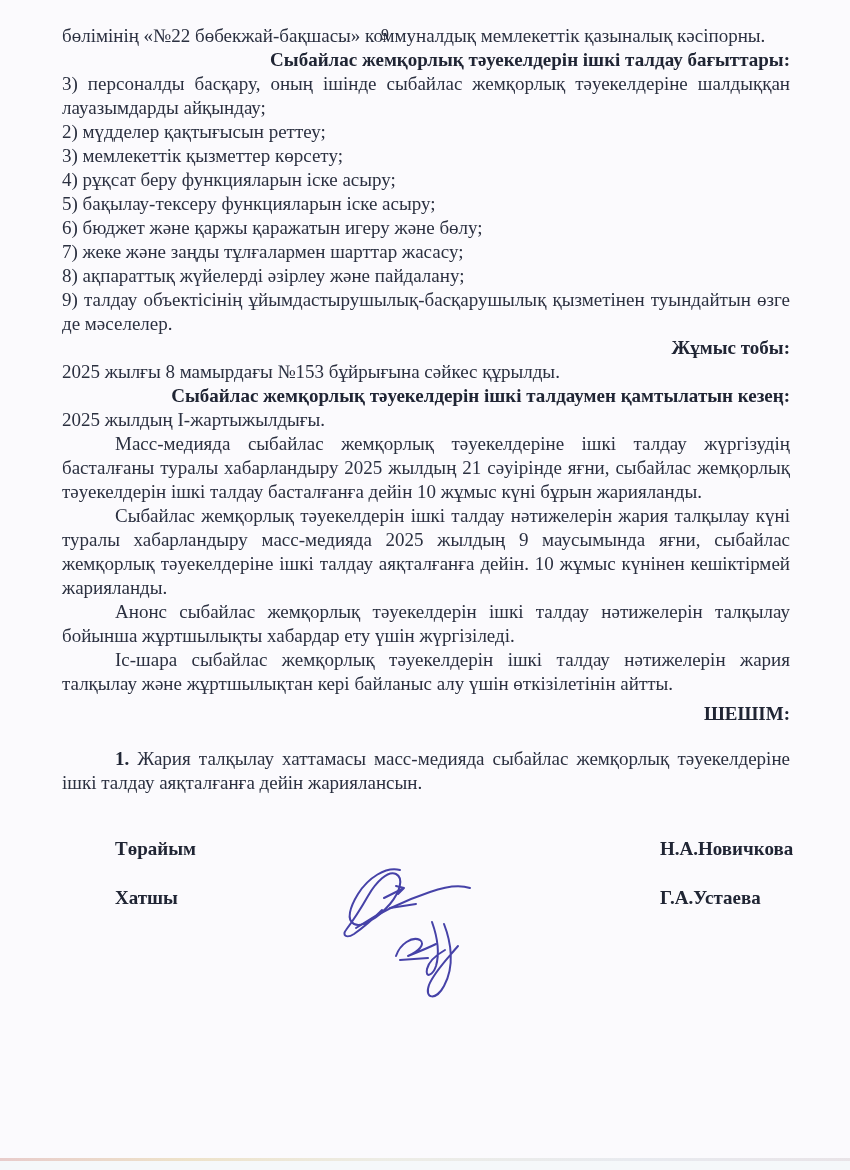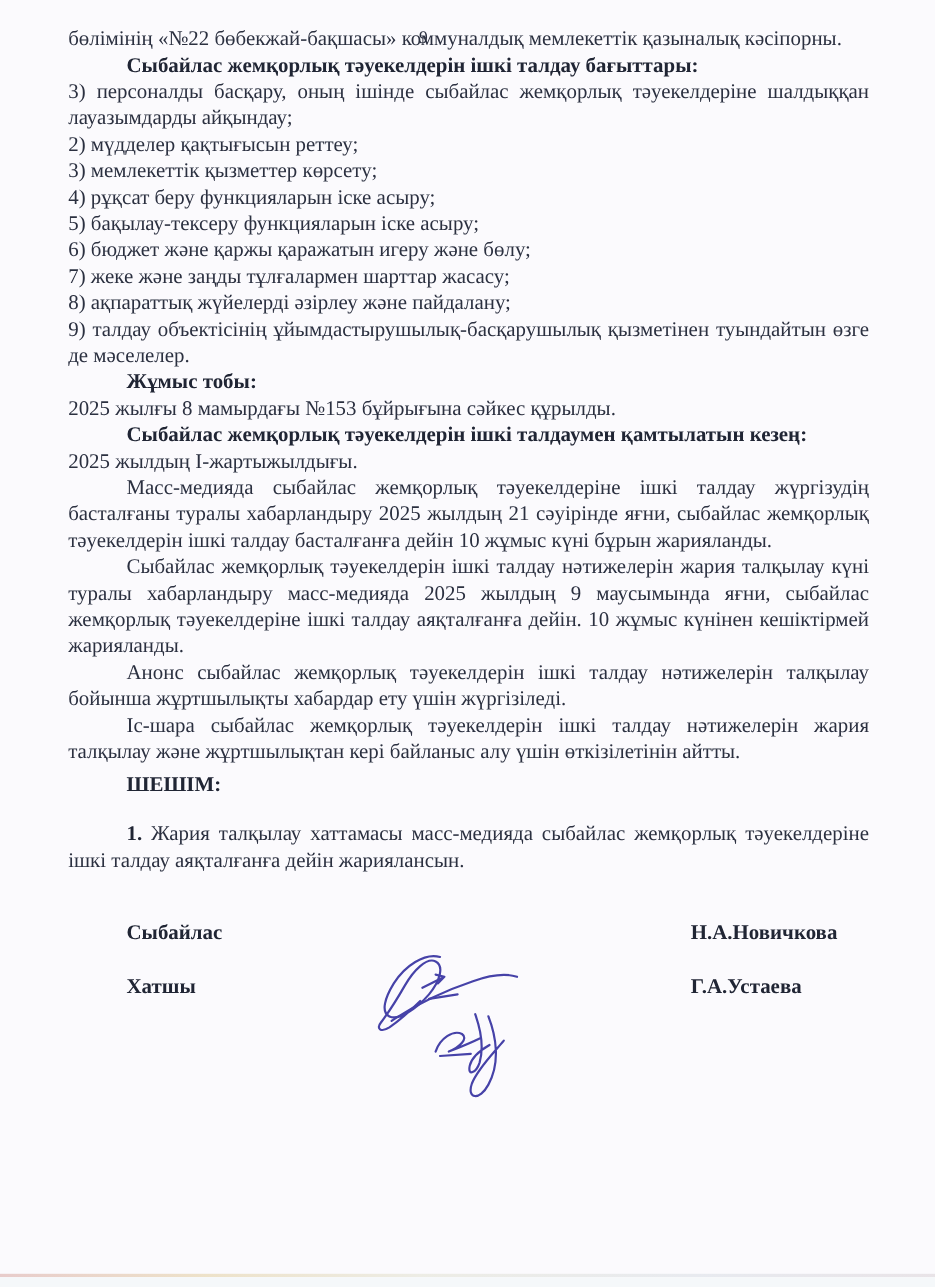--- a/index.html
+++ b/index.html
@@ -15,34 +15,34 @@
   .content{
     position:relative;
     padding:24px 60px 0 62px;
     font-size:19px;
     line-height:24px;
     font-family:Liberation Serif, serif;
   }
   p{margin:0;}
   .just{text-align:justify;}
   .bold{font-weight:bold;color:#20253534;}
-  .bold{color:#202534;}
+  .bold{color:#202534;text-align:right;}
   .indent{text-indent:53px;}
   .page-number{
     position:absolute;left:381px;top:27px;
     font-size:16px;line-height:16px;color:#2b3040;
   }
   .decision-heading{margin-top:6px;}
   .decision-item{margin-top:21px;}
   .decision-item b{color:#202534;}
   .sig-row{position:relative;height:24px;}
   .sig-row.first{margin-top:42px;}
   .sig-row.second{margin-top:25px;}
   .sig-role{font-weight:bold;color:#202534;margin-left:53px;}
-  .sig-name{position:absolute;left:566px;top:0;font-weight:bold;color:#202534;}
+  .sig-name{position:absolute;left:598px;top:0;font-weight:bold;color:#202534;}
   .signatures-overlay{
     position:absolute;left:330px;top:860px;width:160px;height:148px;
     z-index:2;pointer-events:none;
   }
   .scan-edge{
     position:absolute;left:0;top:1158px;width:850px;height:3px;
     background:linear-gradient(to right,
       rgba(216,166,162,.55), rgba(224,202,150,.5) 22%,
       rgba(214,214,190,.38) 45%, rgba(196,204,214,.35) 75%,
       rgba(210,200,205,.45));
@@ -86,21 +86,21 @@
     <p class="just indent">Масс-медияда сыбайлас жемқорлық тәуекелдеріне ішкі талдау жүргізудің басталғаны туралы хабарландыру 2025 жылдың 21 сәуірінде яғни, сыбайлас жемқорлық тәуекелдерін ішкі талдау басталғанға дейін 10 жұмыс күні бұрын жарияланды.</p>
     <p class="just indent">Сыбайлас жемқорлық тәуекелдерін ішкі талдау нәтижелерін жария талқылау күні туралы хабарландыру масс-медияда 2025 жылдың 9 маусымында яғни, сыбайлас жемқорлық тәуекелдеріне ішкі талдау аяқталғанға дейін. 10 жұмыс күнінен кешіктірмей жарияланды.</p>
     <p class="just indent">Анонс сыбайлас жемқорлық тәуекелдерін ішкі талдау нәтижелерін талқылау бойынша жұртшылықты хабардар ету үшін жүргізіледі.</p>
     <p class="just indent">Іс-шара сыбайлас жемқорлық тәуекелдерін ішкі талдау нәтижелерін жария талқылау және жұртшылықтан кері байланыс алу үшін өткізілетінін айтты.</p>
 
     <p class="bold indent decision-heading">ШЕШІМ:</p>
 
     <p class="just indent decision-item"><b>1.</b> <span>Жария талқылау хаттамасы масс-медияда сыбайлас жемқорлық тәуекелдеріне ішкі талдау аяқталғанға дейін жариялансын.</span></p>
 
     <div class="sig-row first">
-      <span class="sig-role">Сыбайлас</span>
+      <span class="sig-role">Төрайым</span>
       <span class="sig-name">Н.А.Новичкова</span>
     </div>
     <div class="sig-row second">
       <span class="sig-role">Хатшы</span>
       <span class="sig-name">Г.А.Устаева</span>
     </div>
 
   </div>
 
   <svg class="signatures-overlay" viewBox="0 0 160 148" xmlns="http://www.w3.org/2000/svg">

